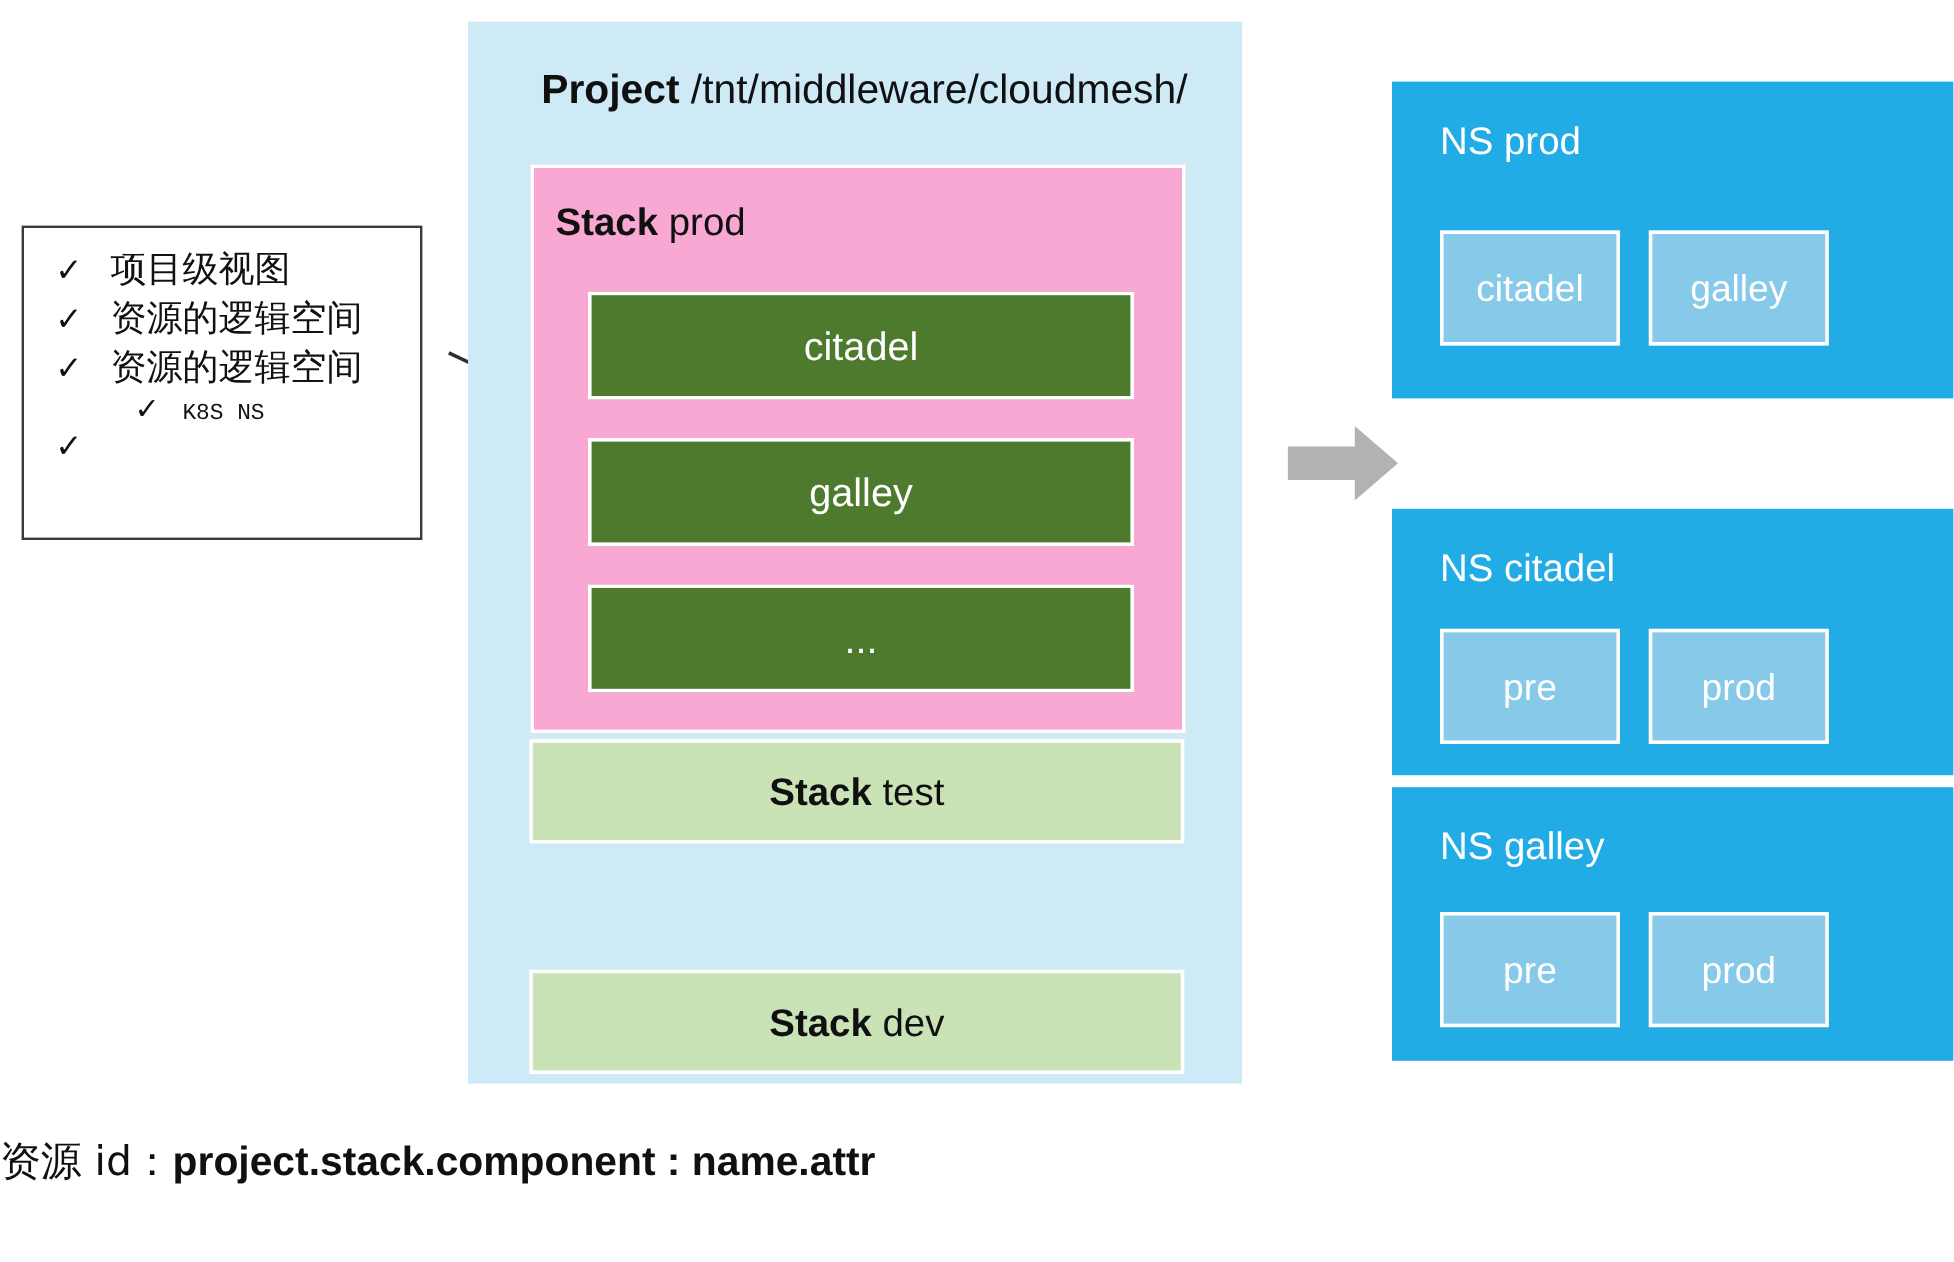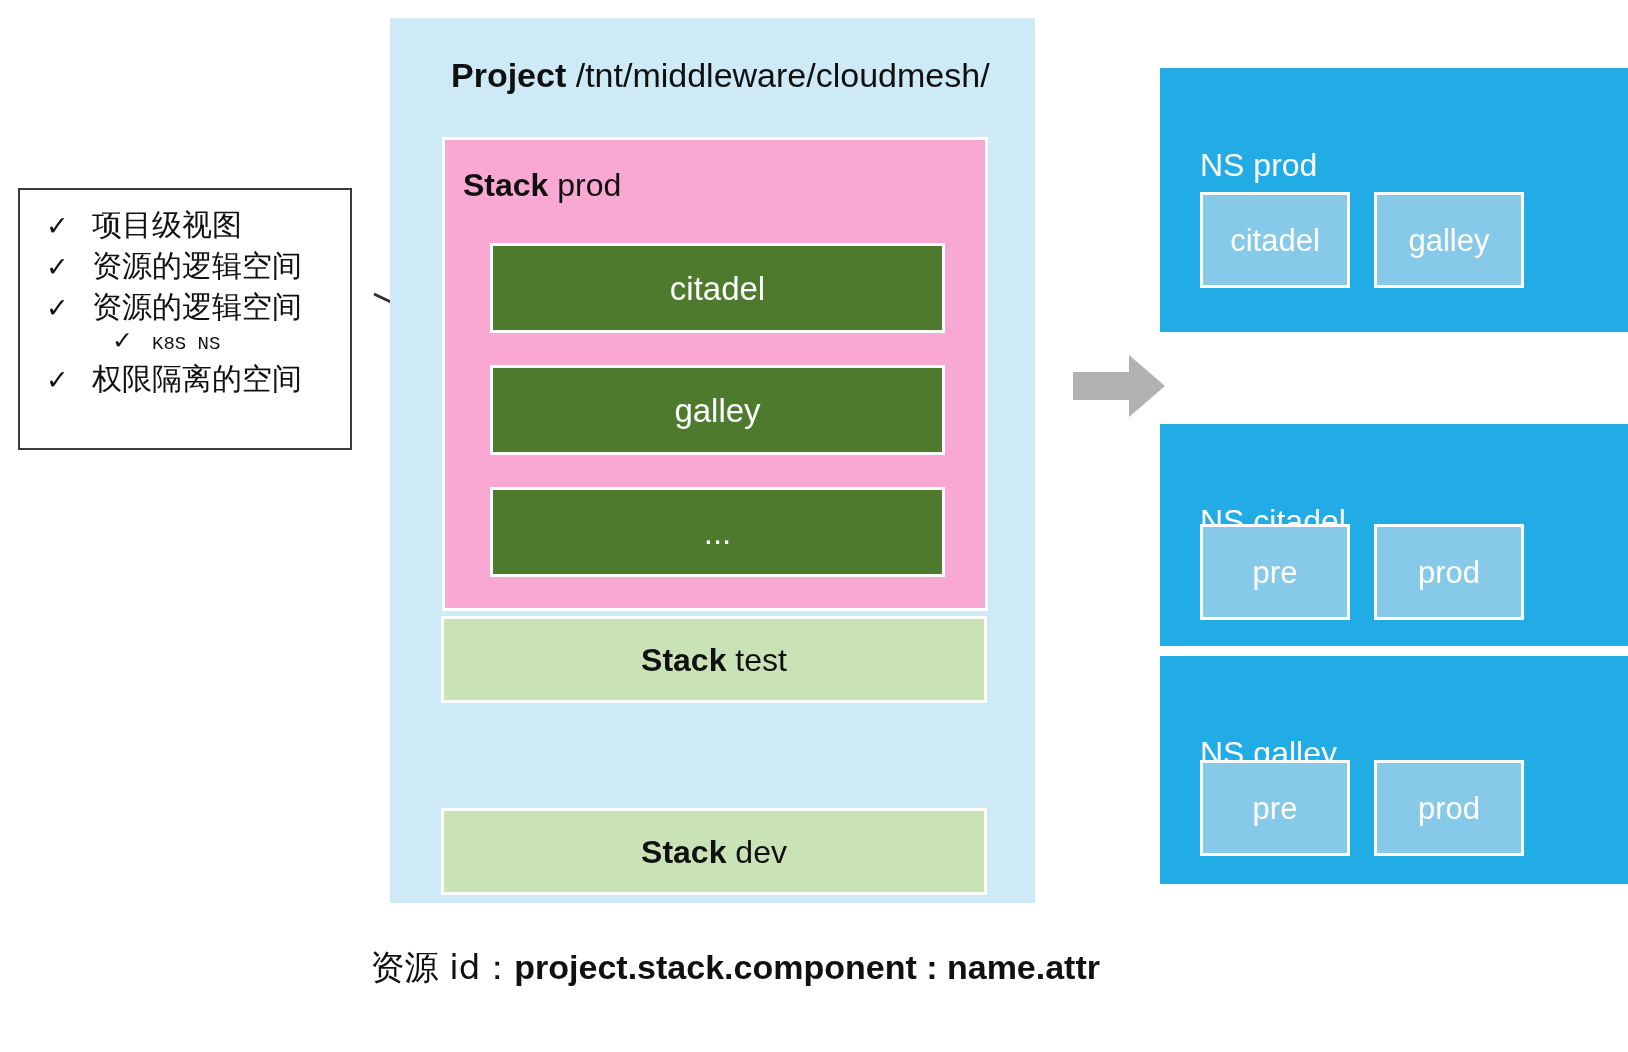--- a/index.html
+++ b/index.html
@@ -185,21 +185,20 @@
     background: #22ace6;
   }
   .ns-title {
     position: absolute;
     left: 40px;
     top: 33px;
     font-size: 32px;
     line-height: 1;
     color: #ffffff;
     white-space: nowrap;
-    margin-top: 48px;
   }
   .ns-title .kw { font-weight: normal; }
   .ns-title .val { font-weight: normal; }
   .ns-children {
     position: absolute;
     left: 40px;
     display: flex;
     gap: 24px;
   }
   .ns-child {
@@ -225,21 +224,21 @@
   .ns-prod    .ns-children { top: 124px; }
   .ns-citadel .ns-children { top: 100px; }
   .ns-galley  .ns-children { top: 104px; }
 
   
   .caption {
     position: absolute;
     left: 0;
     top: 945px;
     width: 1100px;
-    text-align: right;
+    text-align: left;
     white-space: nowrap;
   }
   .caption .cap-prefix {
     font-size: 34px;
     font-weight: normal;
     color: #101010;
     font-family: "DejaVu Sans", "Liberation Sans", sans-serif;
   }
   .caption .cap-main {
     font-size: 34px;
@@ -266,21 +265,20 @@
       <li class="callout-row">
         <span class="check">✓</span>
         <span class="callout-label">资源的逻辑空间</span>
       </li>
       <li class="callout-row indented">
         <span class="check">✓</span>
         <span class="callout-label">K8S NS</span>
       </li>
       <li class="callout-row">
         <span class="check">✓</span>
-        <span class="callout-label">权限隔离的空间</span>
       </li>
     </ul>
   </div>
 
   <svg class="connector" viewBox="0 0 110 60">
     <line x1="24" y1="14" x2="104" y2="52" stroke="#303030" stroke-width="3"></line>
   </svg>
 
   <div class="project-box">
 

